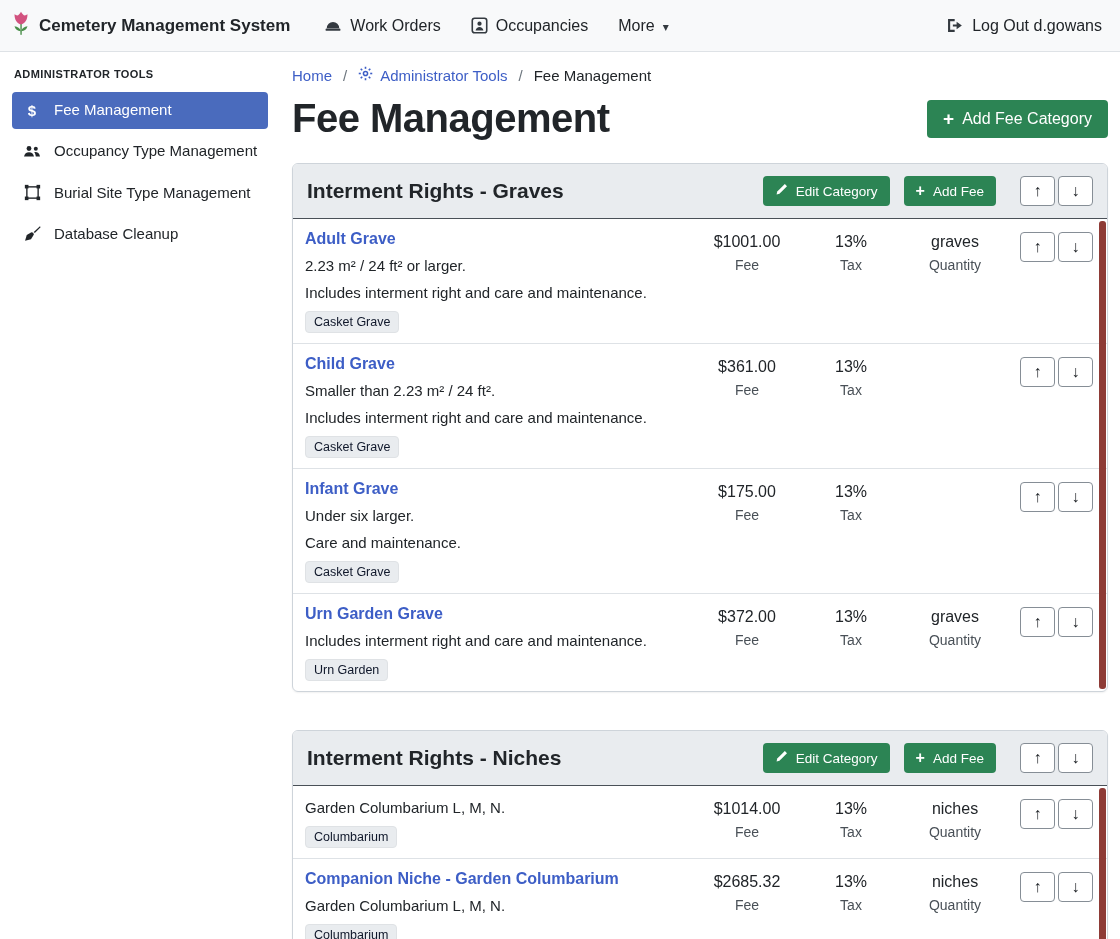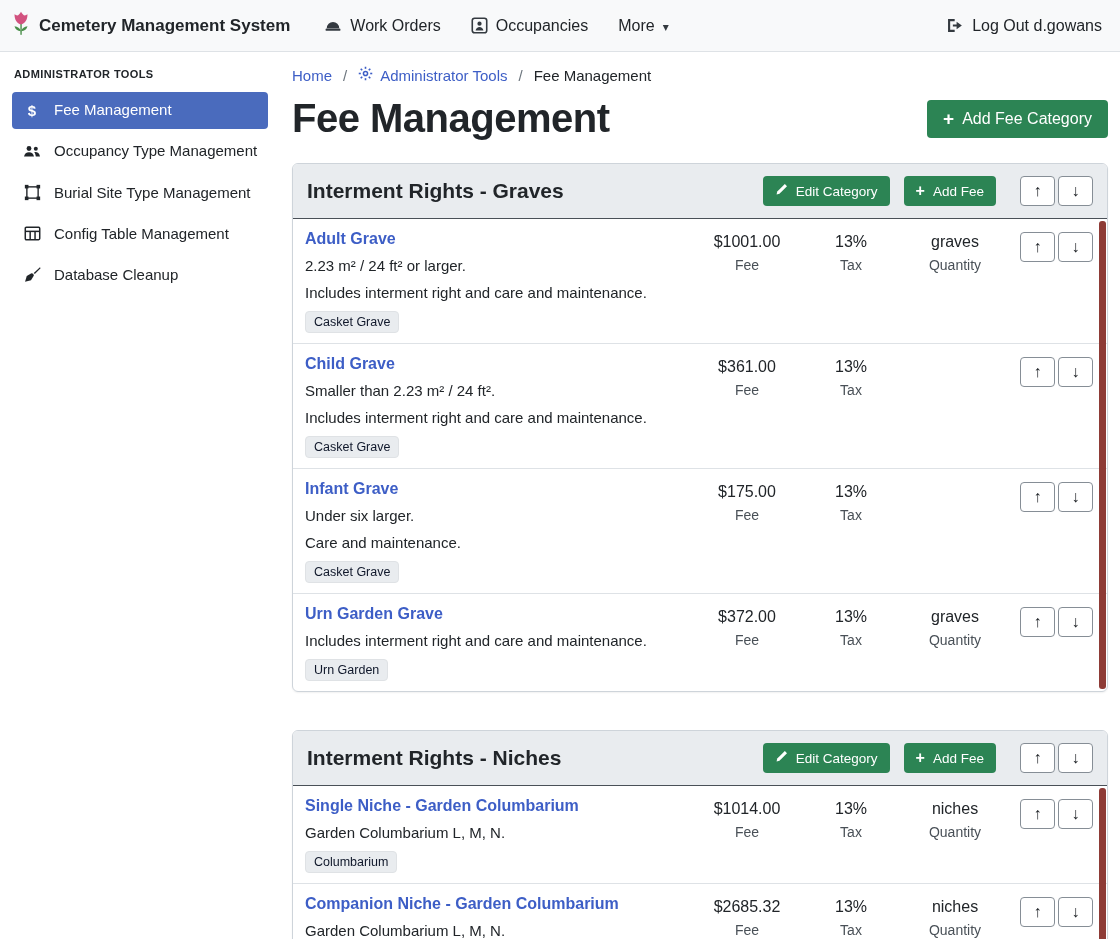--- a/index.html
+++ b/index.html
@@ -162,31 +162,20 @@
           <rect x="2.7" y="2.7" width="10.6" height="10.6" fill="none" stroke="currentColor" stroke-width="1.3"></rect>
           <rect x="0.8" y="0.8" width="3.4" height="3.4" fill="currentColor"></rect>
           <rect x="11.8" y="0.8" width="3.4" height="3.4" fill="currentColor"></rect>
           <rect x="0.8" y="11.8" width="3.4" height="3.4" fill="currentColor"></rect>
           <rect x="11.8" y="11.8" width="3.4" height="3.4" fill="currentColor"></rect>
         </svg>
       </span>
       <span>Burial Site Type Management</span>
     </div>
 
-    <div class="side-item">
-      <span class="sicon">
-        <svg width="17" height="17" viewBox="0 0 16 16" fill="none" stroke="currentColor" stroke-width="1.4">
-          <rect x="1.2" y="2.2" width="13.6" height="11.6" rx="1"></rect>
-          <line x1="1.2" y1="6" x2="14.8" y2="6"></line>
-          <line x1="5.8" y1="6" x2="5.8" y2="13.8"></line>
-          <line x1="10.4" y1="6" x2="10.4" y2="13.8"></line>
-        </svg>
-      </span>
-      <span>Config Table Management</span>
-    </div>
 
     <div class="side-item">
       <span class="sicon">
         <svg width="17" height="17" viewBox="0 0 16 16" fill="currentColor">
           <path d="M15 1.2L9.2 6.5l1 1.1 5.4-5.6z"></path>
           <path d="M8.7 7.2L7 6.8 2.6 9.3 1 14.8l5.6-1.4 2.7-4.5z"></path>
         </svg>
       </span>
       <span>Database Cleanup</span>
     </div>
@@ -389,21 +378,20 @@
         </button>
         <button class="arrow-btn">
           <span>↓</span>
         </button>
       </div>
     </header>
     <div class="card-body">
       <i class="scroll-thumb"></i>
     <div class="fee-row">
     <div class="fee-main">
-      <a href="#" class="fee-name">Single Niche - Garden Columbarium</a>
       <div class="fee-desc">Garden Columbarium L, M, N.</div>
       
       <span class="fee-tag">Columbarium</span>
     </div>
     <div class="fee-col">
       <div class="col-val">$1014.00</div>
       <div class="col-label">Fee</div>
     </div>
     <div class="fee-col">
       <div class="col-val">13%</div>

